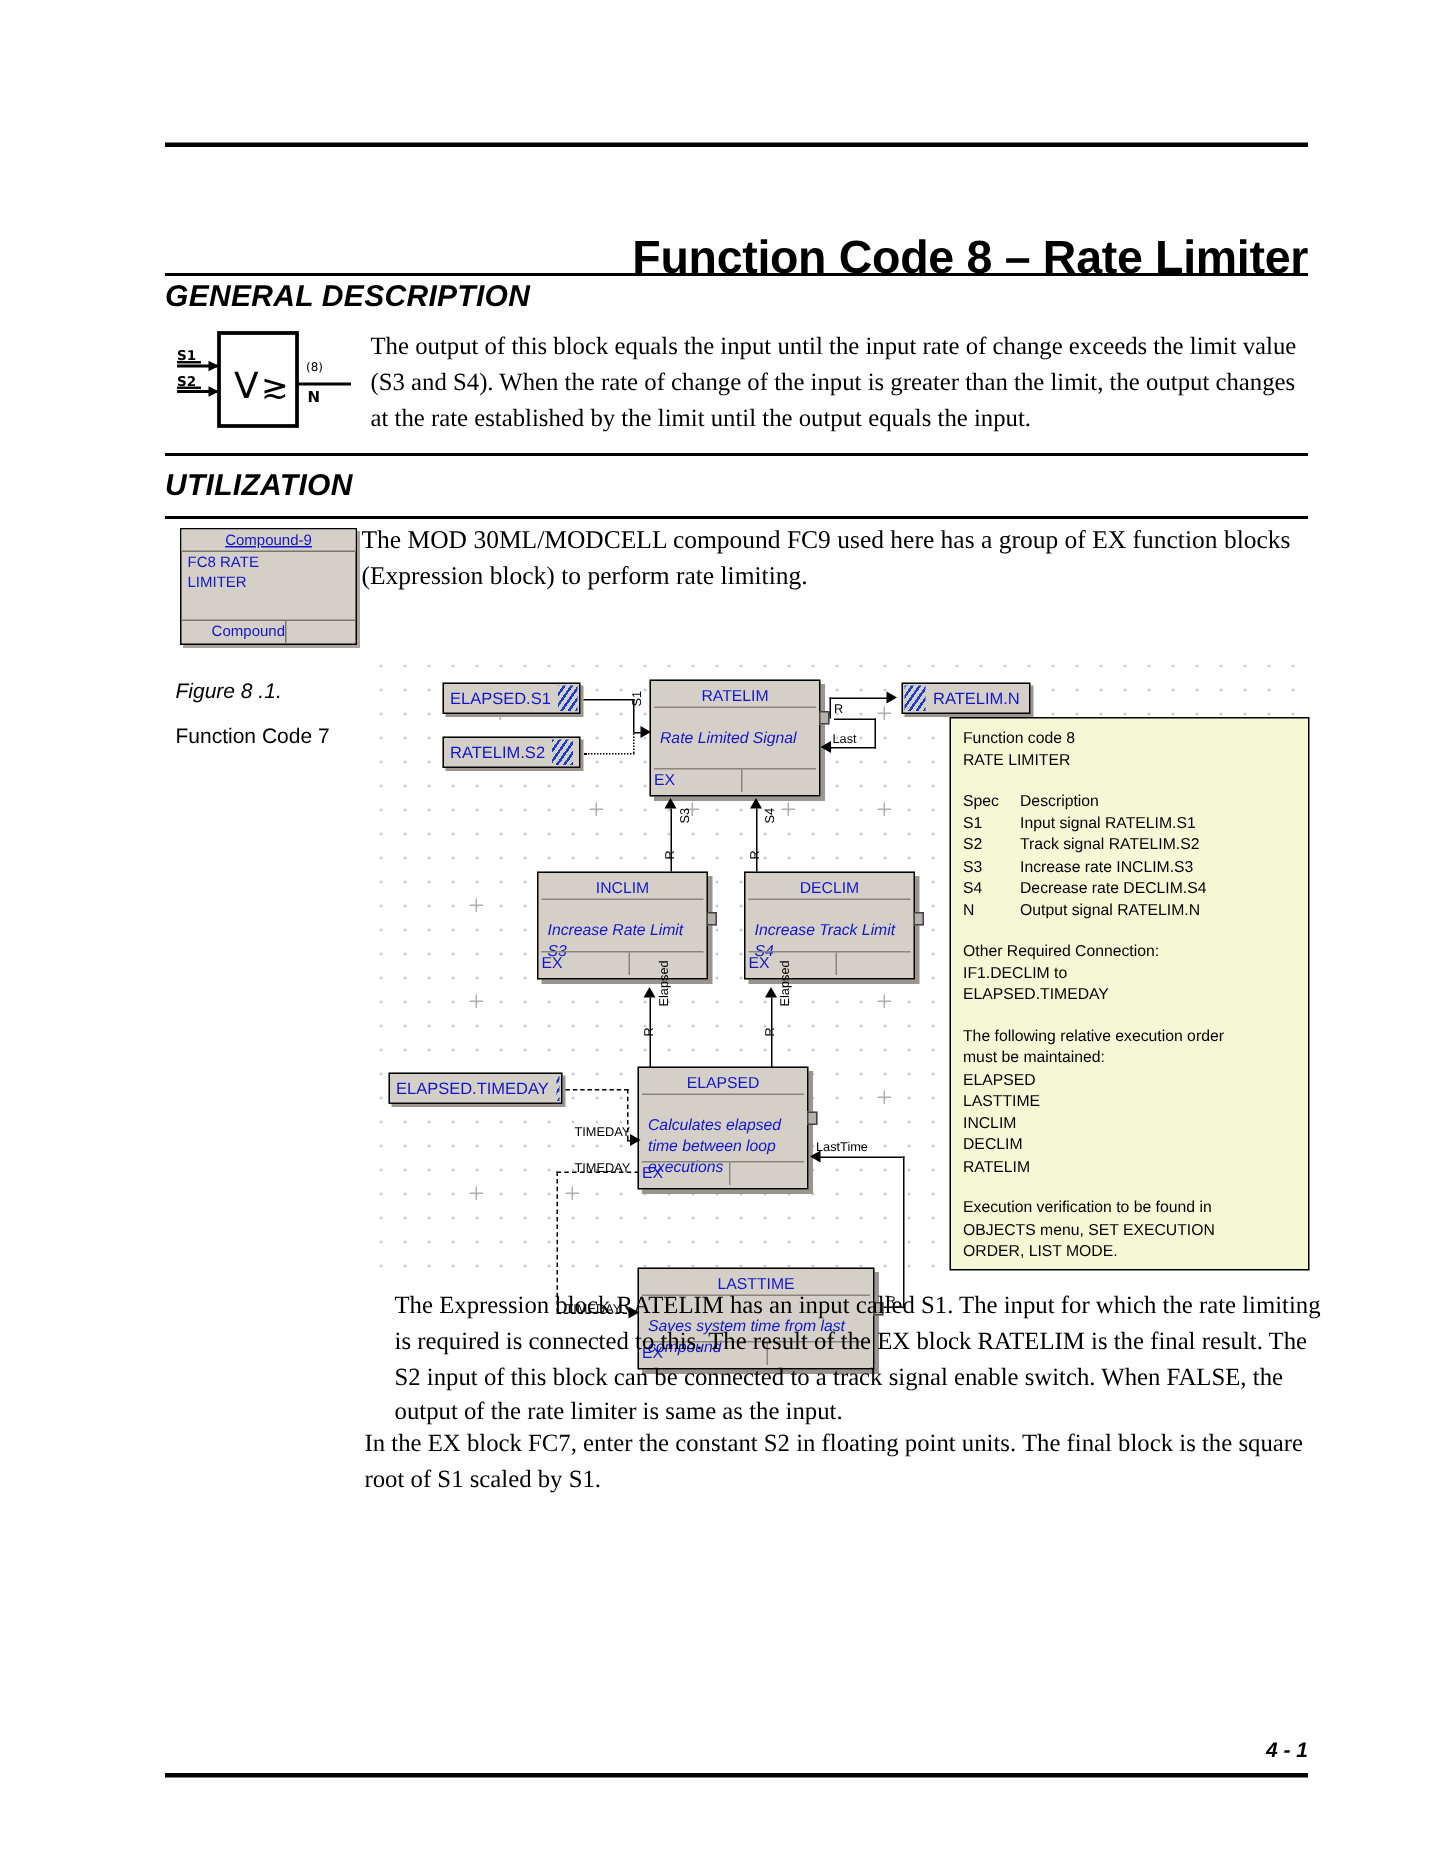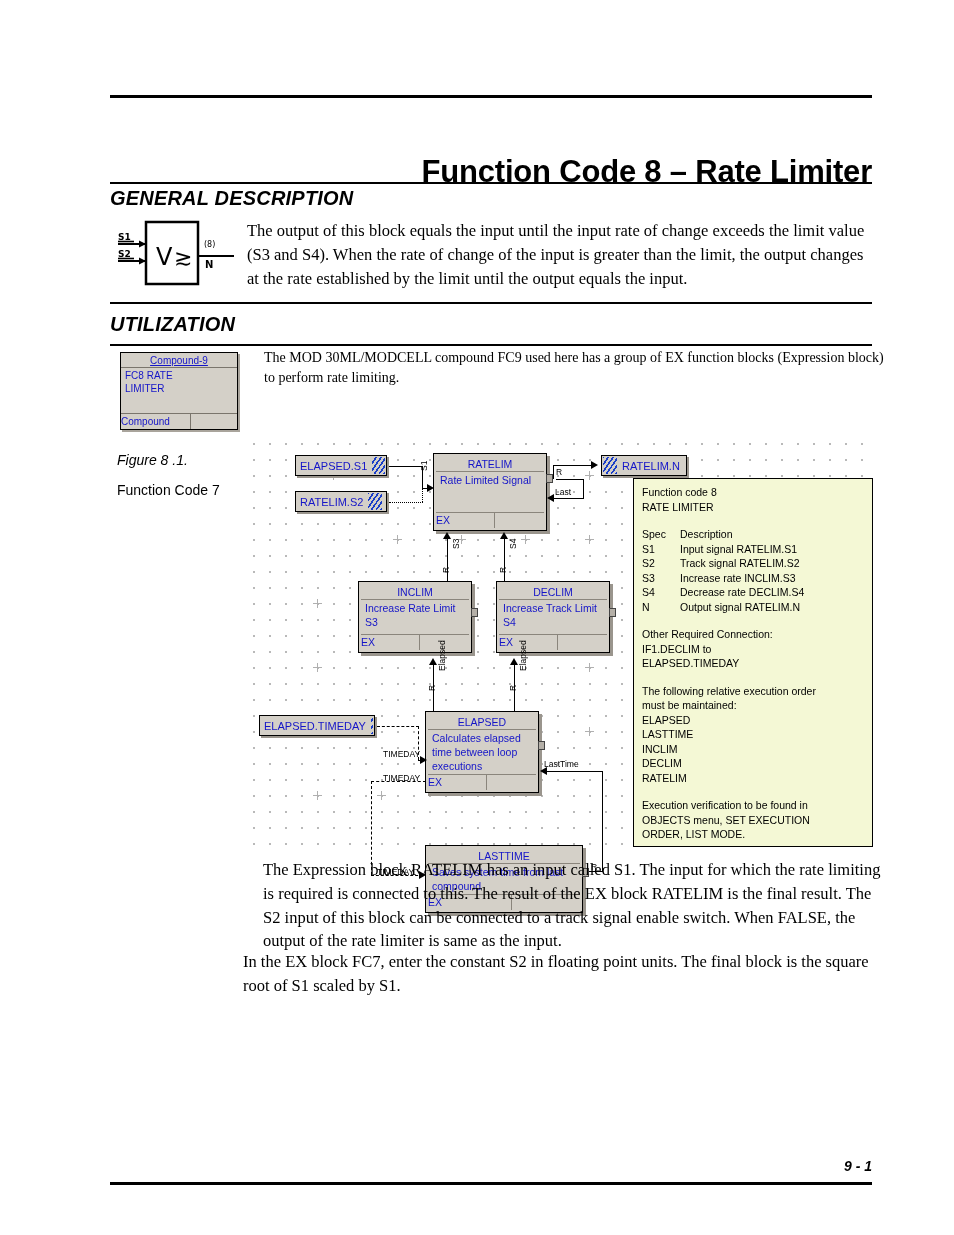--- a/index.html
+++ b/index.html
@@ -75,26 +75,26 @@
     height: 15px; line-height: 15px; text-align: center;
     border-bottom: 1px solid #7a756c;
     text-decoration: underline;
     background: #d4d0c8;
   }
   .cb-body { padding: 1px 4px 0 4px; line-height: 13px; }
   .cb-foot {
     position: absolute; left: 0; bottom: 0; width: 100%; height: 16px;
     border-top: 1px solid #7a756c; display: flex;
   }
-  .cb-foot .f1 { flex: 0 0 70px; text-align: left; line-height: 15px; border-right: 1px solid #7a756c; }
+  .cb-foot .f1 { flex: 0 0 70px; text-align: right; line-height: 15px; border-right: 1px solid #7a756c; }
   .cb-foot .f2 { flex: 1; }
 
   .util-text {
-    position: absolute; left: 264px; top: 348px; width: 622px;
-    font-size: 14px; line-height: 1.44;
+    position: absolute; left: 241px; top: 348px; width: 622px;
+    font-size: 17px; line-height: 1.44;
   }
 
   
   .fig-cap {
     position: absolute; left: 117px; top: 452px; width: 140px;
     font-family: "Liberation Sans", sans-serif; font-size: 14px;
   }
   .fig-cap .l1 { font-style: italic; }
   .fig-cap .l2 { margin-top: 14px; }
 
@@ -125,22 +125,23 @@
     color: #1414c8;
     font-size: 10.5px;
   }
   .exb-title {
     height: 16px; line-height: 16px; text-align: center;
     border-bottom: 1px solid #8a857c;
     background: #d4d0c8;
     margin: 2px 2px 0 2px;
   }
   .exb-desc {
-    margin: 0 2px; padding: 1px 4px; line-height: 14px;
+    margin: 12px 2px; padding: 1px 4px; line-height: 14px;
     border-bottom: 0;
+    font-style: italic;
   }
   .exb-foot {
     position: absolute; left: 2px; right: 2px; bottom: 2px; height: 16px;
     border-top: 1px solid #8a857c; display: flex;
   }
   .exb-foot .c1 { flex: 1; text-align: left; line-height: 15px; border-right: 1px solid #8a857c; }
   .exb-foot .c2 { flex: 0 0 45%; }
 
   
   .nub {
@@ -463,16 +464,16 @@
       <div>Execution verification to be found in</div>
       <div>OBJECTS menu, SET EXECUTION</div>
       <div>ORDER, LIST MODE.</div>
     </div>
 
   </div>
 
   <div class="body-p" id="para1">The Expression block RATELIM has an input called S1. The input for which the rate limiting is required is connected to this. The result of the EX block RATELIM is the final result. The S2 input of this block can be connected to a track signal enable switch. When FALSE, the output of the rate limiter is same as the input.</div>
   <div class="body-p" id="para2">In the EX block FC7, enter the constant S2 in floating point units. The final block is the square root of S1 scaled by S1.</div>
 
-  <div class="footer-num">9 - 1</div>
+  <div class="footer-num">4 - 1</div>
   <div class="footer-rule"></div>
 
 </div>
 
 </body></html>

